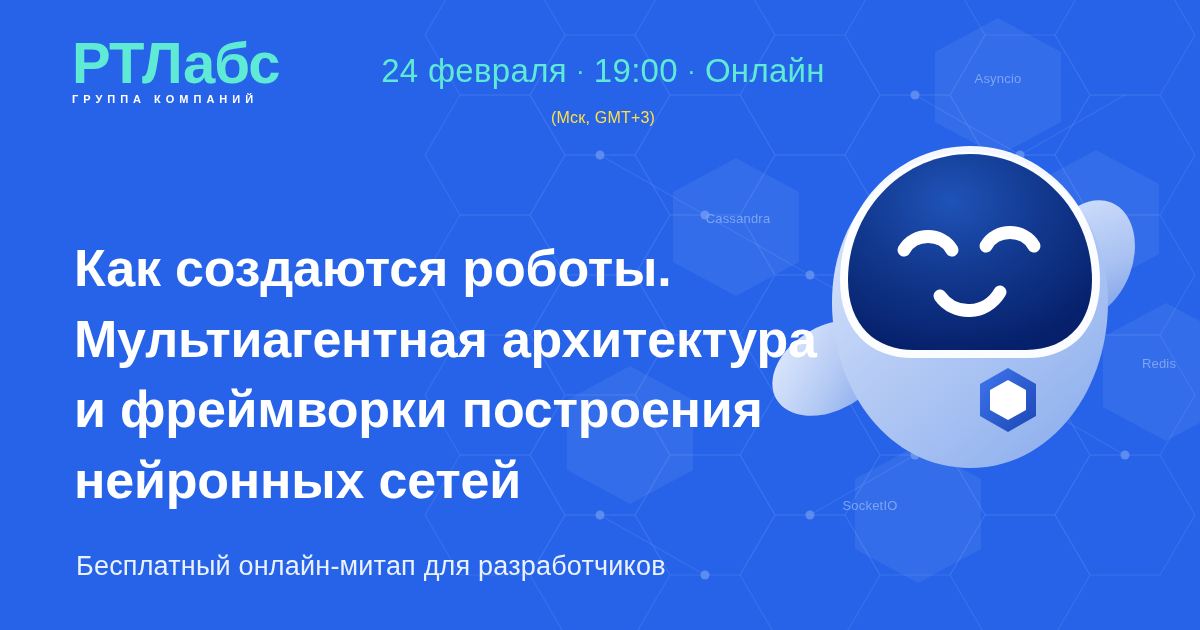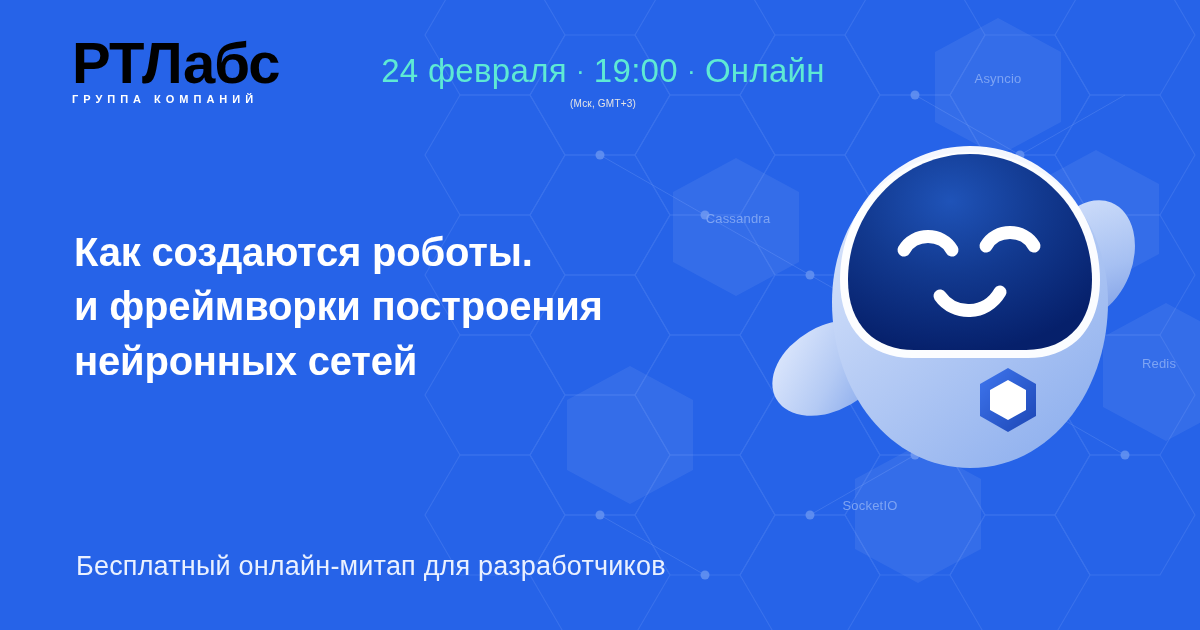--- a/index.html
+++ b/index.html
@@ -13,46 +13,46 @@
     position:relative;width:1200px;height:630px;
     background:#2663e8;overflow:hidden;
   }
 
   
   .bg-hex{position:absolute;inset:0;width:1200px;height:630px;z-index:1;}
 
   
   .logo{position:absolute;left:72px;top:34px;z-index:6;}
   .logo-word{
-    font-size:58px;font-weight:700;color:#000000;
+    font-size:58px;font-weight:700;color:#5eead4;
     letter-spacing:-1px;line-height:1;
     font-family:"Liberation Sans","DejaVu Sans",sans-serif;
   }
   .logo-tag{
     margin-top:2px;font-size:11px;font-weight:700;color:#ffffff;
     letter-spacing:5.0px;line-height:1;
   }
 
   
   .datewrap{position:absolute;left:368px;top:53px;z-index:6;text-align:center;width:470px;}
   .dateline{
     font-size:33px;color:#5eead4;font-weight:400;line-height:1.1;
     white-space:nowrap;letter-spacing:0.3px;
   }
   .dateline .dot{padding:0 9px;font-size:26px;vertical-align:2px;}
   .tz{
-    margin-top:9px;font-size:10px;color:#e5e5e5;font-weight:400;
+    margin-top:20px;font-size:16px;color:#fde047;font-weight:400;
     letter-spacing:0.2px;
   }
 
   
   .headline{
     position:absolute;left:74px;top:198px;z-index:6;
     width:720px;
-    font-size:40px;font-weight:700;color:#ffffff;
+    font-size:52px;font-weight:700;color:#ffffff;
     line-height:1.36;letter-spacing:-0.2px;
   }
   .headline .hl{display:block;white-space:nowrap;}
 
   
   .footer{
     position:absolute;left:76px;top:551px;z-index:6;
     font-size:27px;color:#eaf1ff;font-weight:400;letter-spacing:0.2px;
     white-space:nowrap;
   }
@@ -239,19 +239,20 @@
 
   <div class="datewrap">
     <div class="dateline">
       <span>24 февраля</span><span class="dot">·</span><span>19:00</span><span class="dot">·</span><span>Онлайн</span>
     </div>
     <div class="tz">(Мск, GMT+3)</div>
   </div>
 
   <h1 class="headline">
     <span class="hl">Как создаются роботы.</span>
+    <span class="hl">Мультиагентная архитектура</span>
     <span class="hl">и фреймворки построения</span>
     <span class="hl">нейронных сетей</span>
   </h1>
 
   <div class="footer">Бесплатный онлайн-митап для разработчиков</div>
 
 </div>
 
 </body></html>

